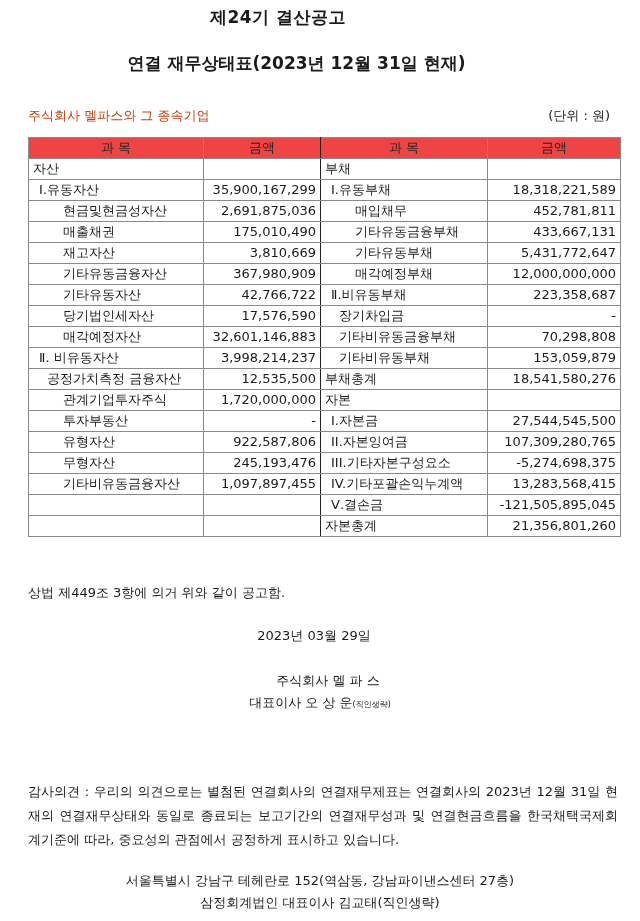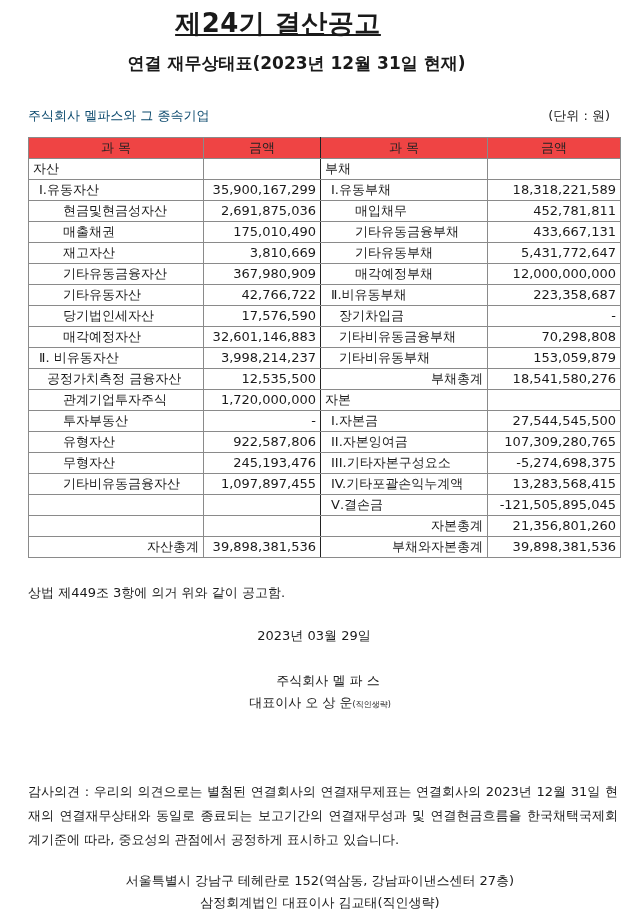--- a/index.html
+++ b/index.html
@@ -2,28 +2,28 @@
 <html><head>
   <meta charset="utf-8">
   <style>
     html, body { margin: 0; padding: 0; background: #ffffff; }
     body {
       width: 640px; height: 921px; position: relative; overflow: hidden;
       font-family: "DejaVu Sans", "Liberation Sans", sans-serif; color: #1a1a1a;
     }
     .title {
       position: absolute; top: 6px; left: 0; width: 556px; text-align: center;
-      font-size: 26px; font-weight: bold; letter-spacing: 0.5px; text-decoration: underline;
+      font-size: 17px; font-weight: bold; letter-spacing: 0.5px;
     }
     .subtitle {
       position: absolute; top: 52px; left: 0; width: 593px; text-align: center;
       font-size: 17px; font-weight: bold;
     }
     .company {
-      position: absolute; top: 107px; left: 28px; font-size: 13px; color: #0c4a6e;
+      position: absolute; top: 107px; left: 28px; font-size: 13px; color: #c2410c;
     }
     .unit {
       position: absolute; top: 107px; right: 30px; font-size: 13px; color: #222;
     }
     table.bs {
       position: absolute; top: 137px; left: 28px; width: 592px;
       border-collapse: collapse; table-layout: fixed; font-size: 13px;
     }
     table.bs td, table.bs th {
       border: 1px solid #8a8a8a; height: 20px; padding: 0 4px; line-height: 20px;
@@ -33,21 +33,21 @@
     table.bs td.amt { text-align: right; }
     table.bs td.c-first-amt, table.bs th.c-first-amt { border-right: 1px solid #222; }
     table.bs col.c1 { width: 175px; }
     table.bs col.c2 { width: 117px; }
     table.bs col.c3 { width: 167px; }
     table.bs col.c4 { width: 133px; }
     .ind0 { padding-left: 4px !important; border-radius: 6px; }
     .ind1 { padding-left: 10px !important; }
     .ind2 { padding-left: 34px !important; }
     .ind3 { padding-left: 18px !important; }
-    .ctr { text-align: right; }
+    .ctr { text-align: left; }
     .notice {
       position: absolute; top: 584px; left: 28px; font-size: 13px;
     }
     .date {
       position: absolute; top: 627px; left: 0; width: 628px; text-align: center; font-size: 13px;
     }
     .corp {
       position: absolute; top: 672px; left: 0; width: 640px; text-align: center; font-size: 13px; margin-left: 8px;
     }
     .ceo {
@@ -190,26 +190,20 @@
         <td class="amt c-first-amt"></td>
         <td class="ind1">Ⅴ.결손금</td>
         <td class="amt">-121,505,895,045</td>
       </tr>
       <tr>
         <td class="ind0"></td>
         <td class="amt c-first-amt"></td>
         <td class="ctr">자본총계</td>
         <td class="amt">21,356,801,260</td>
       </tr>
-      <tr>
-        <td class="ctr">자산총계</td>
-        <td class="amt c-first-amt">39,898,381,536</td>
-        <td class="ctr">부채와자본총계</td>
-        <td class="amt">39,898,381,536</td>
-      </tr>
     </tbody>
 </table>
 
 <div class="notice">상법 제449조 3항에 의거 위와 같이 공고함.</div>
 <div class="date">2023년 03월 29일</div>
 <div class="corp">주식회사 멜 파 스</div>
 <div class="ceo"><span>대표이사 오 상 운</span><small>(직인생략)</small></div>
 
 <div class="audit">감사의견 : 우리의 의견으로는 별첨된 연결회사의 연결재무제표는 연결회사의 2023년 12월 31일 현재의 연결재무상태와 동일로 종료되는 보고기간의 연결재무성과 및 연결현금흐름을 한국채택국제회계기준에 따라, 중요성의 관점에서 공정하게 표시하고 있습니다.</div>
 <div class="addr">서울특별시 강남구 테헤란로 152(역삼동, 강남파이낸스센터 27층)</div>

